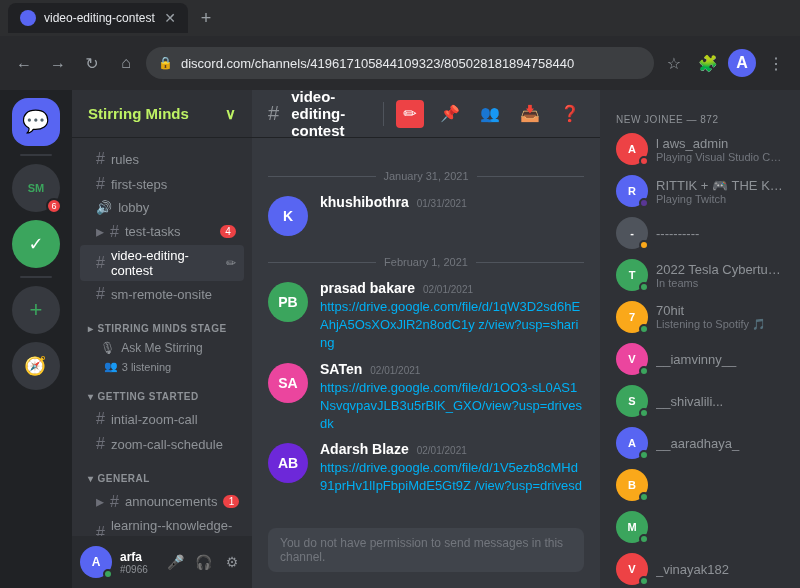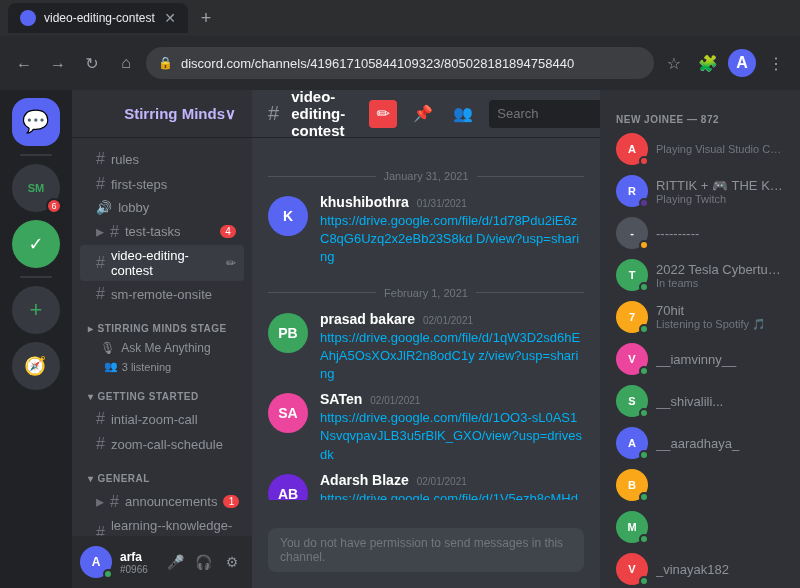--- a/index.html
+++ b/index.html
@@ -33,21 +33,21 @@
     .server-icon.active { border-radius: 16px; }
     .server-icon.discord { background: #5865f2; }
     .server-icon.green { background: #3ba55d; }
     .server-divider { width: 32px; height: 2px; background: #36393f; border-radius: 1px; }
     .server-icon .badge { position: absolute; bottom: -2px; right: -2px; background: #ed4245; color: white; border-radius: 50%; width: 16px; height: 16px; font-size: 9px; display: flex; align-items: center; justify-content: center; border: 2px solid #202225; }
     .add-server { background: #36393f; color: #3ba55d; font-size: 22px; }
     .explore-icon { background: #36393f; color: #3ba55d; font-size: 18px; }
 
     
     .sidebar { width: 180px; background: #2f3136; display: flex; flex-direction: column; }
-    .server-header { height: 48px; padding: 0 16px; display: flex; align-items: center; justify-content: flex-end; font-weight: 600; color: #c4b5fd; font-size: 15px; border-bottom: 1px solid #202225; cursor: pointer; }
+    .server-header { height: 48px; padding: 0 16px; display: flex; align-items: center; justify-content: space-between; font-weight: 600; color: #bef264; font-size: 15px; border-bottom: 1px solid #202225; cursor: pointer; }
     .channels-list { flex: 1; overflow-y: auto; padding: 8px 0; }
     .channels-list::-webkit-scrollbar { width: 4px; }
     .channels-list::-webkit-scrollbar-thumb { background: #202225; border-radius: 2px; }
     .channel-item { display: flex; align-items: center; padding: 3px 8px 3px 16px; cursor: pointer; border-radius: 4px; margin: 1px 8px; gap: 6px; color: #8e9297; font-size: 13px; }
     .channel-item:hover, .channel-item.active { background: #393c43; color: #dcddde; }
     .channel-item.active { color: #fff; background: #393c43; }
     .channel-hash { font-size: 16px; color: #6d6f78; }
     .channel-name { flex: 1; font-size: 13px; }
     .channel-badge { background: #ed4245; color: white; border-radius: 8px; padding: 1px 5px; font-size: 10px; min-width: 16px; text-align: center; }
     .section-header { padding: 16px 8px 4px 16px; font-size: 10px; font-weight: 700; color: #8e9297; text-transform: uppercase; letter-spacing: 0.5px; cursor: pointer; display: flex; align-items: center; gap: 4px; }
@@ -89,21 +89,21 @@
     .msg-text { color: #dcddde; font-size: 13px; line-height: 1.4; word-break: break-all; }
     .msg-text a { color: #00b0f4; text-decoration: none; }
     .chat-input-area { padding: 0 16px 16px; }
     .chat-input { background: #40444b; border-radius: 8px; display: flex; align-items: center; padding: 0 12px; height: 44px; margin-top: 28px; }
     .chat-input-hint { font-size: 12px; color: #72767d; }
 
     
     .members-panel { width: 200px; background: #2f3136; padding: 16px 8px; overflow-y: auto; }
     .members-panel::-webkit-scrollbar { width: 4px; }
     .members-panel::-webkit-scrollbar-thumb { background: #202225; }
-    .members-section-header { font-size: 10px; font-weight: 700; color: #8e9297; text-transform: uppercase; letter-spacing: 0.5px; padding: 8px 8px 4px; }
+    .members-section-header { font-size: 10px; font-weight: 400; color: #8e9297; text-transform: uppercase; letter-spacing: 0.5px; padding: 8px 8px 4px; }
     .member-item { display: flex; align-items: center; gap: 8px; padding: 4px 8px; border-radius: 4px; cursor: pointer; margin-bottom: 2px; }
     .member-avatar { width: 32px; height: 32px; border-radius: 50%; flex-shrink: 0; display: flex; align-items: center; justify-content: center; font-size: 11px; color: white; font-weight: 700; position: relative; }
     .member-status { width: 10px; height: 10px; border-radius: 50%; position: absolute; bottom: -1px; right: -1px; border: 2px solid #2f3136; }
     .member-status.online { background: #3ba55d; }
     .member-status.streaming { background: #593695; }
     .member-status.dnd { background: #ed4245; }
     .member-status.idle { background: #faa81a; }
     .member-info { flex: 1; min-width: 0; }
     .member-name { font-size: 13px; color: #8e9297; font-weight: 500; white-space: nowrap; overflow: hidden; text-overflow: ellipsis; }
     .member-activity { font-size: 11px; color: #72767d; white-space: nowrap; overflow: hidden; text-overflow: ellipsis; }
@@ -223,21 +223,21 @@
         <span class="channel-hash">#</span>
         <span class="channel-name">sm-remote-onsite</span>
       </div>
 
       <div class="section-header">
         <span>▸</span>
         <span>STIRRING MINDS STAGE</span>
       </div>
       <div class="sub-channel">
         <span>🎙</span>
-        <span>Ask Me Anything</span>
+        <span>Ask Me Stirring</span>
       </div>
       <div class="listeners">
         <span>👥</span>
         <span>3 listening</span>
       </div>
 
       <div class="section-header">
         <span>▾</span>
         <span>GETTING STARTED</span>
       </div>
@@ -285,46 +285,39 @@
 
   <div class="main-chat">
     <div class="chat-header">
       <span class="chat-header-hash">#</span>
       <span class="chat-header-name">video-editing-contest</span>
       <span class="chat-header-divider"></span>
       <div class="chat-header-actions">
         <div class="header-icon active-icon" style="background:#ed4245;border:2px solid #ed4245;border-radius:4px;color:white;">✏</div>
         <div class="header-icon">📌</div>
         <div class="header-icon">👥</div>
-        <div class="header-search">
-          <input type="text" placeholder="Search" style="">
-          <span>🔍</span>
-        </div>
         <div class="header-icon">📥</div>
         <div class="header-icon">❓</div>
       </div>
     </div>
     <div class="chat-messages">
 
       <div class="date-divider">
         <div class="date-line"></div>
         <span class="date-text">January 31, 2021</span>
         <div class="date-line"></div>
       </div>
 
       <div class="message">
         <div class="msg-avatar" style="background:#5865f2;">K</div>
         <div class="msg-content">
           <div class="msg-header">
             <span class="msg-username">khushibothra</span>
             <span class="msg-timestamp">01/31/2021</span>
           </div>
-          <div class="msg-text">
-            <a href="#">https://drive.google.com/file/d/1d78Pdu2iE6zC8qG6Uzq2x2eBb23S8kd D/view?usp=sharing</a>
-          </div>
         </div>
       </div>
 
       <div class="date-divider">
         <div class="date-line"></div>
         <span class="date-text">February 1, 2021</span>
         <div class="date-line"></div>
       </div>
 
       <div class="message">
@@ -374,20 +367,21 @@
       </div>
     </div>
   </div>
 
   <div class="members-panel">
     <div class="members-section-header">NEW JOINEE — 872</div>
     <div id="members-list">
         <div class="member-item">
           <div class="member-avatar" style="background: rgb(237, 66, 69);">A<div class="member-status dnd"></div></div>
           <div class="member-info">
+            <div class="member-name">l aws_admin</div>
             <div class="member-activity">Playing Visual Studio Code</div>
           </div>
         </div>
         <div class="member-item">
           <div class="member-avatar" style="background: rgb(88, 101, 242);">R<div class="member-status streaming"></div></div>
           <div class="member-info">
             <div class="member-name">RITTIK + 🎮 THE KNI...</div>
             <div class="member-activity">Playing Twitch</div>
           </div>
         </div>

